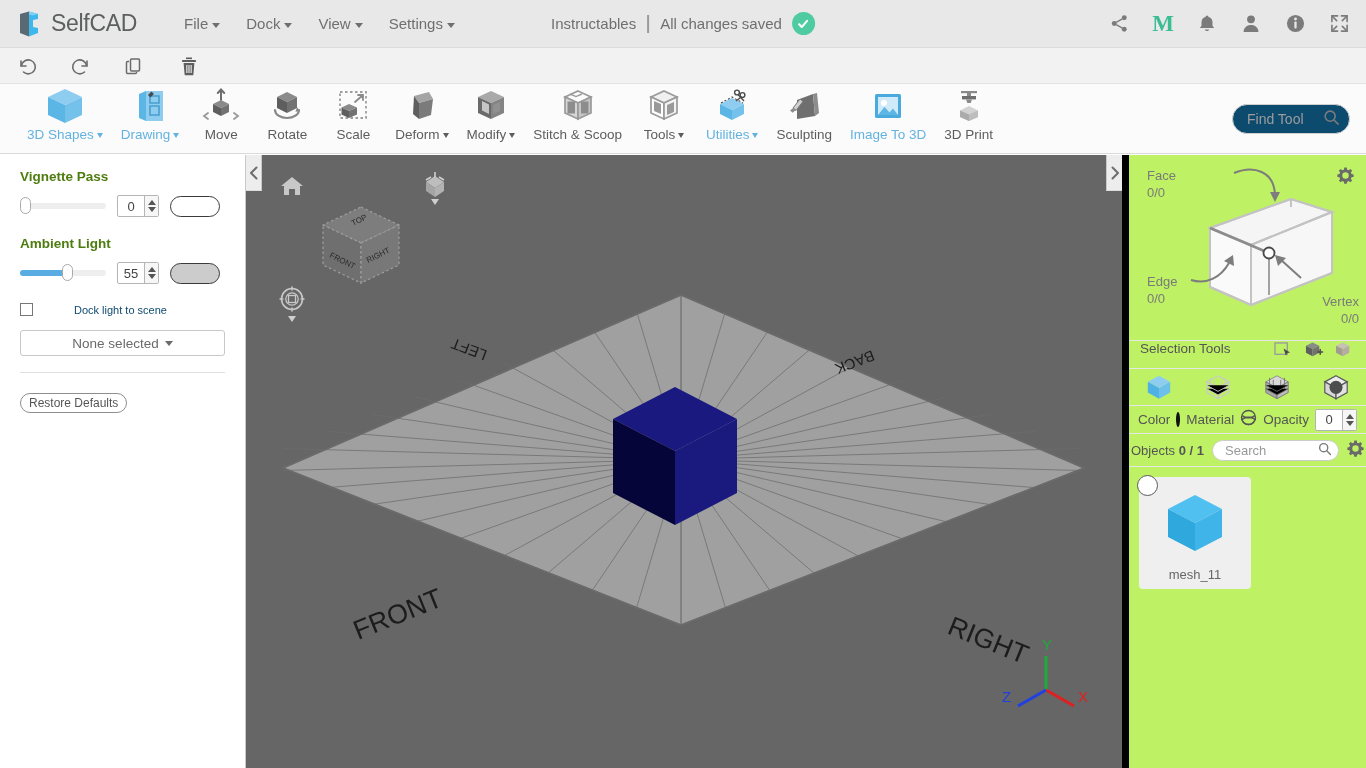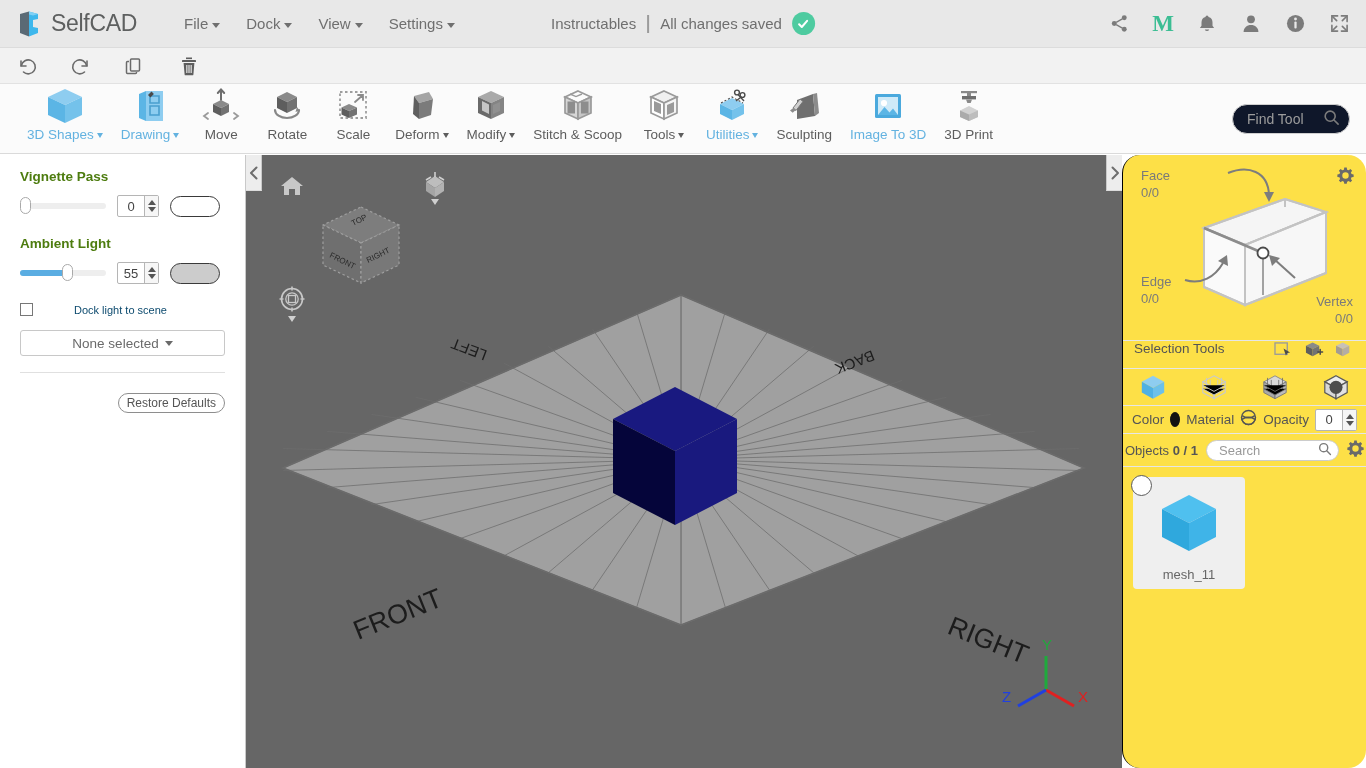--- a/index.html
+++ b/index.html
@@ -78,21 +78,21 @@
   .tool .tlabel { font-size: 13.5px; color: #5d5d5d; margin-top: 1px; white-space: nowrap; }
   .tool .tlabel.blue { color: #63b2e0; }
   .tool .tcaret {
     display: inline-block; width: 0; height: 0; margin-left: 3px;
     border-left: 3.5px solid transparent; border-right: 3.5px solid transparent;
     border-top: 5px solid currentColor; vertical-align: middle;
   }
   .findtool {
     position: absolute; right: 16px; top: 20px;
     width: 118px; height: 30px; border: 1px solid #cfcfcf; border-radius: 15px;
-    background: #0f172a; display: flex; align-items: center; justify-content: space-between;
+    background: #0c4a6e; display: flex; align-items: center; justify-content: space-between;
     padding: 0 9px 0 14px; cursor: text;
   }
   .findtool span { font-size: 14px; color: #9c9c9c; }
 
   
   .viewport {
     position: absolute; top: 155px; left: 246px;
     width: 876px; height: 613px;
     background: #666666; overflow: hidden;
   }
@@ -151,36 +151,36 @@
     height: 26px; border: 1px solid #c8c8c8; border-radius: 3px; background: #fff;
     display: flex; align-items: center; justify-content: center; cursor: pointer;
     font-size: 13.5px; color: #6a6a6a; margin-bottom: 16px;
   }
   .dropdown .caret {
     display: inline-block; width: 0; height: 0; margin-left: 6px;
     border-left: 4px solid transparent; border-right: 4px solid transparent;
     border-top: 5px solid #6a6a6a; vertical-align: middle;
   }
   .divider { height: 1px; background: #e0e0e0; margin: 0 0 20px 0; }
-  .restore-wrap { display: flex; justify-content: flex-end; }
+  .restore-wrap { display: flex; }
   .restore-btn {
     border: 1px solid #8e8e8e; border-radius: 11px; padding: 2px 8px;
     font-size: 12px; color: #555; background: #fff; cursor: pointer;
   }
   .lp-collapse {
     position: absolute; left: 246px; top: 0; width: 16px; height: 36px;
     background: #ededed; border-right: 1px solid #c9c9c9; border-bottom: 1px solid #dcdcdc;
     display: flex; align-items: center; justify-content: center; cursor: pointer;
     z-index: 6;
   }
 
   
   .rightpanel {
     position: absolute; top: 155px; right: 0; width: 244px; height: 613px;
-    background: #fde047; border-left: 1px solid #000000; border-radius: 18px;
+    background: #bef264; border-left: 7px solid #000000;
   }
   .rp-collapse {
     position: absolute; right: 244px; top: 0; width: 16px; height: 36px;
     background: #ededed; border-left: 1px solid #c9c9c9; border-bottom: 1px solid #dcdcdc;
     display: flex; align-items: center; justify-content: center; cursor: pointer;
     z-index: 6;
   }
   .fev-box { position: relative; height: 185px; }
   .fev-label { position: absolute; font-size: 13px; color: #7a7a7a; line-height: 17px; }
   .gear-abs { position: absolute; right: 12px; top: 12px; cursor: pointer; }

